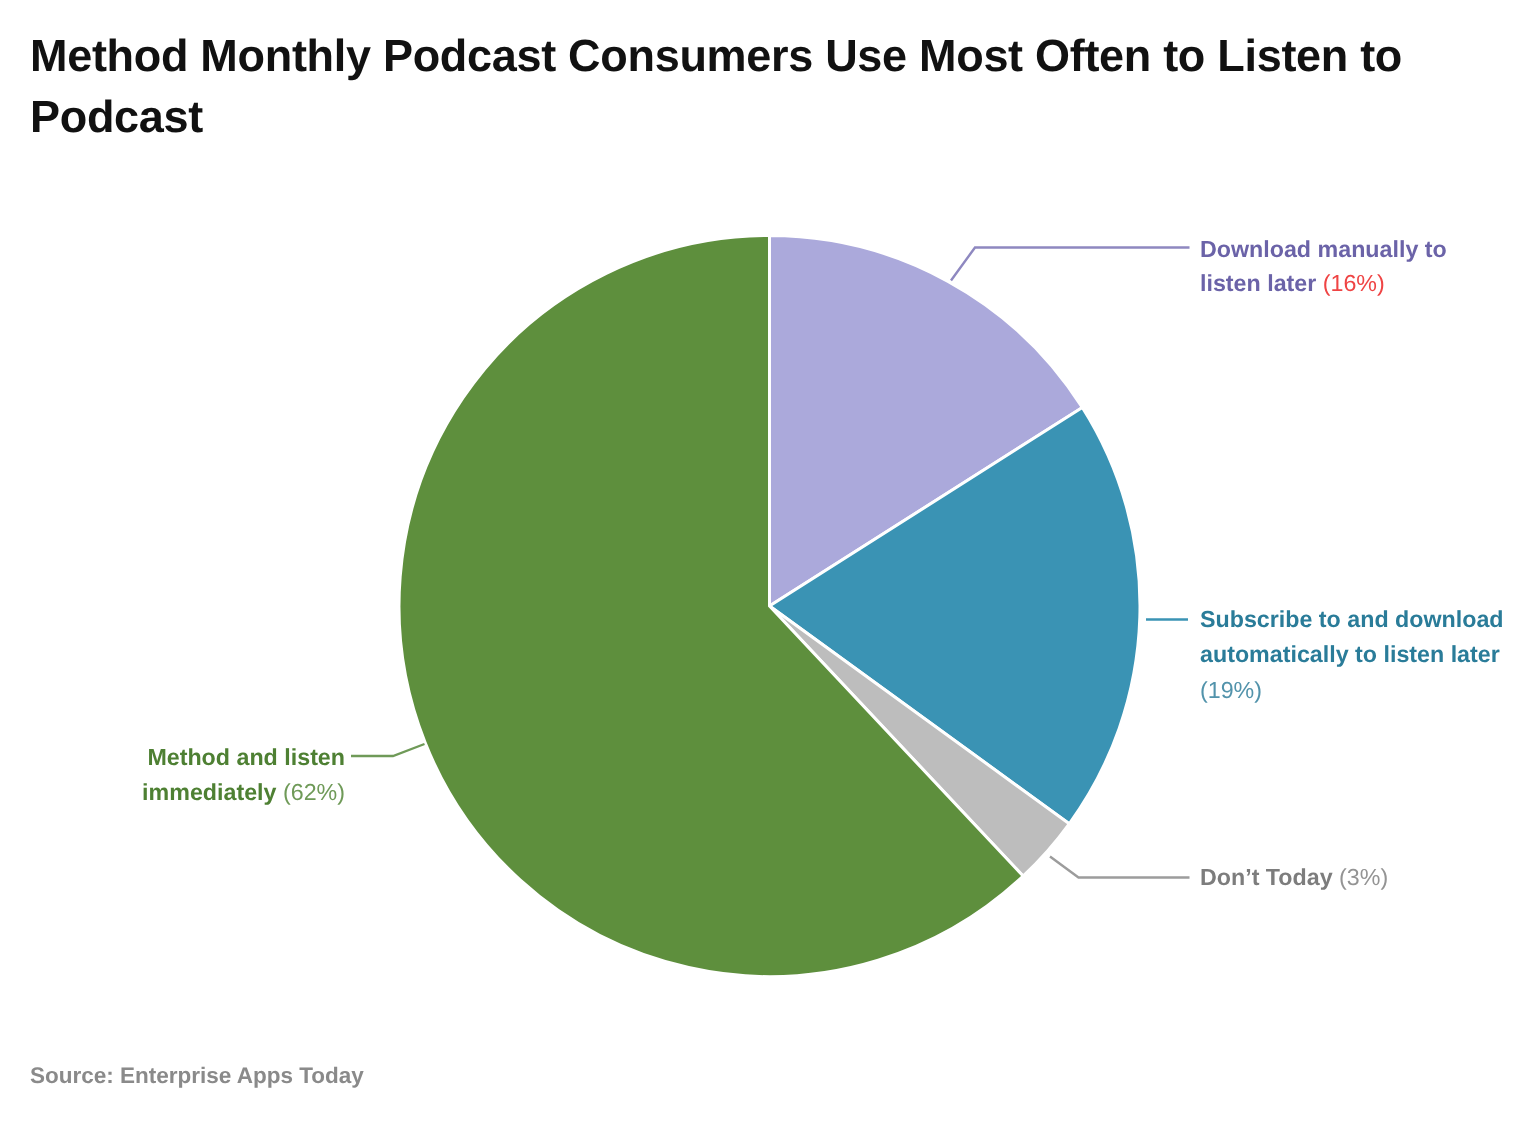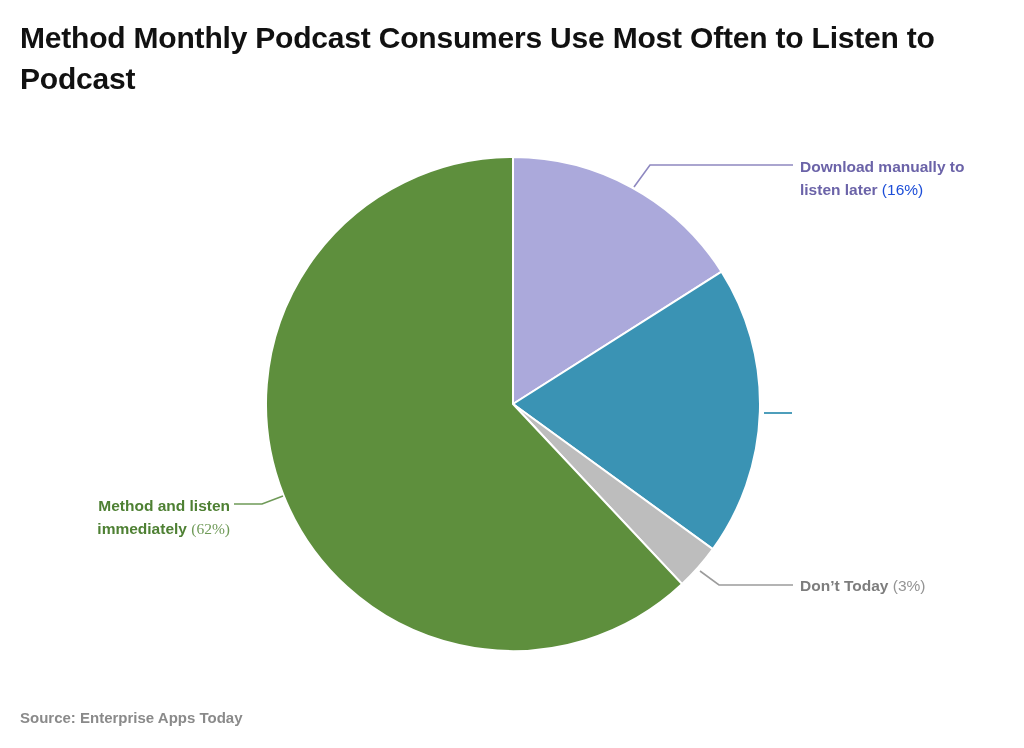--- a/index.html
+++ b/index.html
@@ -56,21 +56,21 @@
   .pie-label .pct {
     font-weight: normal;
   }
 
   #label-download {
     left: 800px;
     top: 155px;
     width: 205px;
     color: #6B63A8;
   }
-  #label-download .pct { color: #1d4ed8; }
+  #label-download .pct { color: #ef4444; }
 
   #label-subscribe {
     left: 800px;
     top: 402px;
     width: 210px;
     color: #2A7C99;
   }
   #label-subscribe .pct { color: #5293ab; }
 
   #label-dontknow {
@@ -81,21 +81,21 @@
   }
   #label-dontknow .pct { color: #949494; }
 
   #label-click {
     left: 20px;
     top: 494px;
     width: 210px;
     text-align: right;
     color: #4E8033;
   }
-  #label-click .pct { color: #6f9a58; font-family: Liberation Serif, serif; }
+  #label-click .pct { color: #6f9a58; }
 
   
   #source-note {
     position: absolute;
     left: 20px;
     top: 709px;
     font-size: 15px;
     color: #8a8a8a;
     font-weight: bold;
   }
@@ -124,20 +124,24 @@
     <polyline points="700,571 719,585 793,585" fill="none" stroke="#9c9c9c" stroke-width="1.6"></polyline>
 
     <polyline points="283,496 262,504 234,504" fill="none" stroke="#6f9a58" stroke-width="1.6"></polyline>
   </svg>
 
   <div class="pie-label" id="label-download">
     <span>Download manually to listen later</span>
     <span class="pct">(16%)</span>
   </div>
 
+  <div class="pie-label" id="label-subscribe">
+    <span>Subscribe to and download automatically to listen later</span>
+    <span class="pct">(19%)</span>
+  </div>
 
   <div class="pie-label" id="label-dontknow">
     <span>Don’t Today</span>
     <span class="pct">(3%)</span>
   </div>
 
   <div class="pie-label" id="label-click">
     <span>Method and listen immediately</span>
     <span class="pct">(62%)</span>
   </div>

